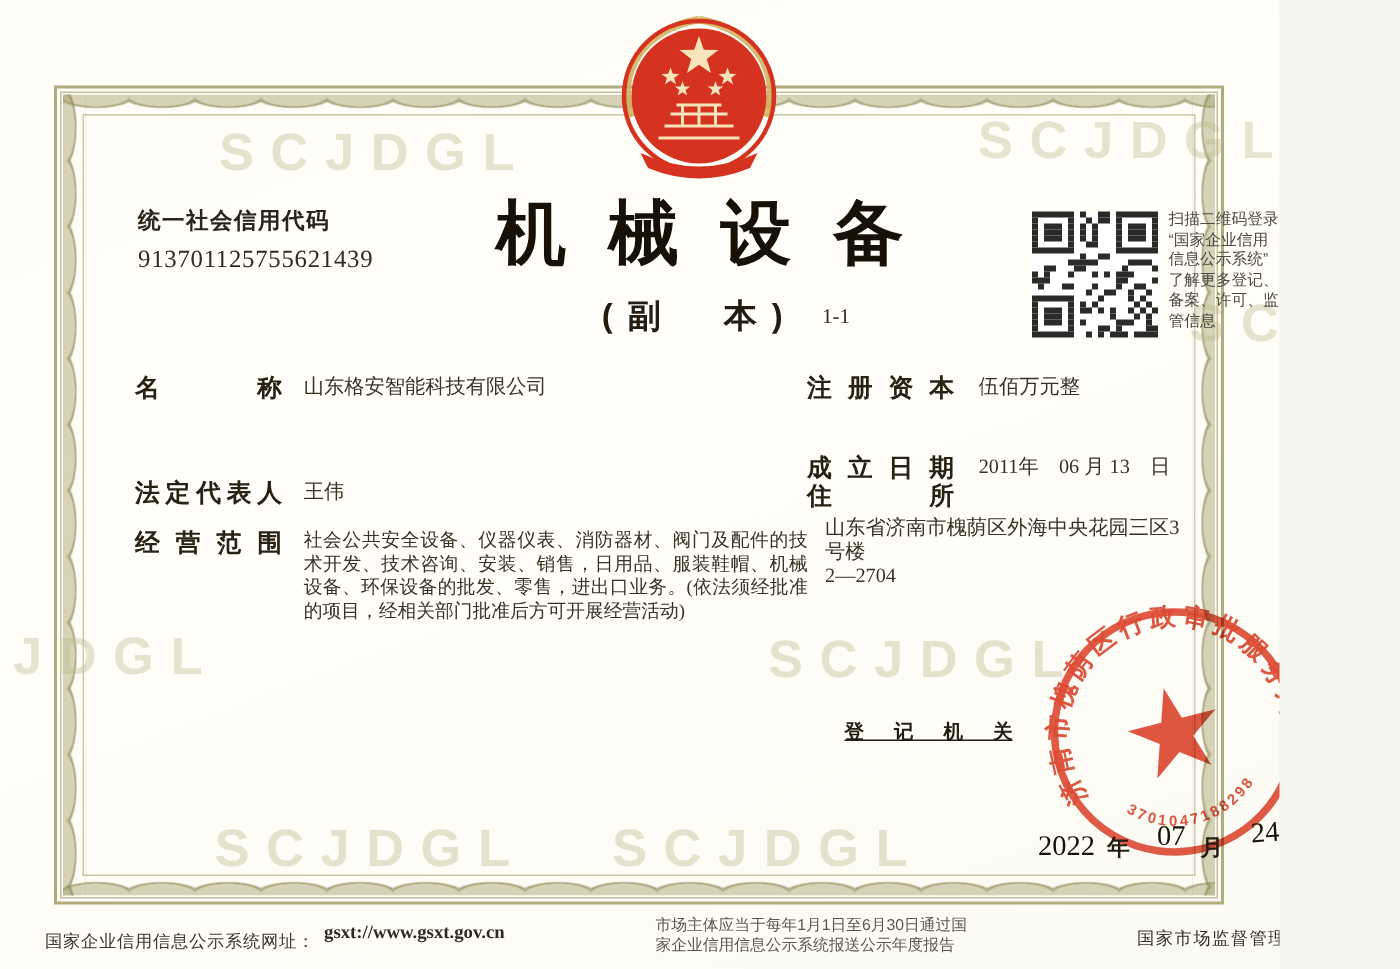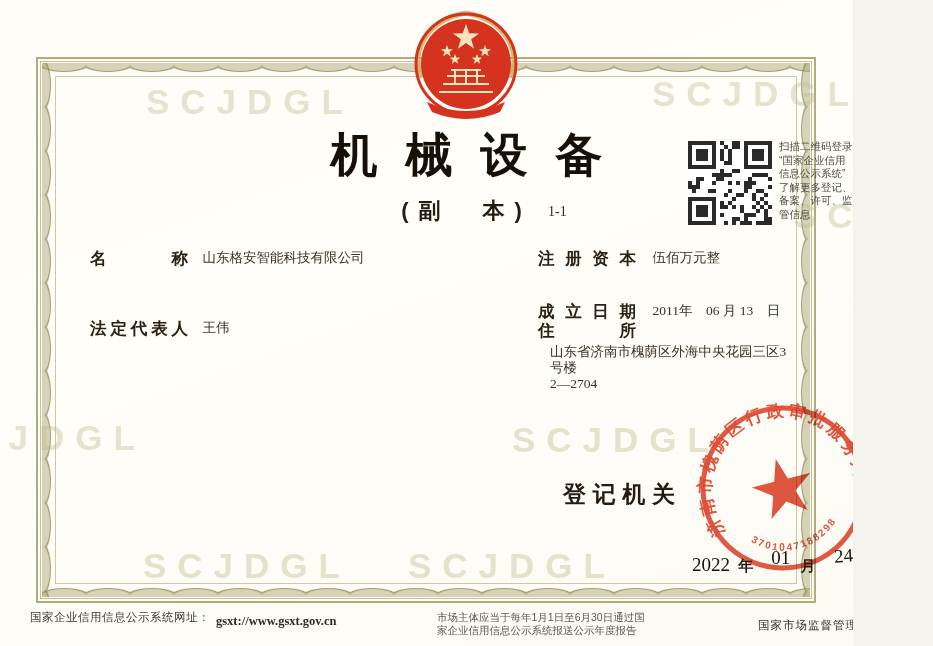--- a/index.html
+++ b/index.html
@@ -82,36 +82,36 @@
   }
   .fvalue {
     display:inline-block; font-family:"Liberation Serif", serif; font-size:13.5px;
     color:#3a3123; vertical-align:top; padding-top:2px; white-space:pre-line; line-height:16px;
   }
   .fvalue.scope { width:336px; font-size:12.5px; line-height:15.5px; text-align:justify; }
 
   
   .authority {
     position:absolute; left:563px; top:479px; width:112px;
-    font-size:23px; font-weight:bold; color:#241c10;
-    text-align:justify; text-align-last:justify;
+    font-size:13px; font-weight:bold; color:#241c10;
+    text-align:justify; text-align-last:justify;text-decoration:underline;
   }
   .seal {
     position:absolute; left:697px; top:402px; width:172px; height:172px;
     transform:rotate(-14deg); opacity:.9; mix-blend-mode:multiply;
   }
   .date-row { position:absolute; left:692px; top:554px; font-size:15px; font-weight:bold; color:#241c10; white-space:nowrap; }
   .date-row .num { font-family:"Liberation Serif", serif; font-size:19px; font-weight:normal; color:#17120a; }
   .date-row .num.m { position:relative; top:-7px; margin:0 2px 0 10px; }
   .date-row .num.d { position:relative; top:-9px; margin:0 2px 0 10px; display:inline-block; transform:rotate(-4deg); }
   .date-row .unit { margin:0 4px; }
 
   
   .footer { position:absolute; left:0; bottom:0; width:933px; height:40px; font-size:11.5px; color:#3c372c; }
-  .f-site-label { position:absolute; left:30px; top:4px; letter-spacing:.5px; }
+  .f-site-label { position:absolute; left:30px; top:14px; letter-spacing:.5px; }
   .f-site-url { position:absolute; left:216px; top:8px; font-family:"Liberation Serif", serif; font-weight:bold; font-size:12.5px; color:#2e2a20; }
   .f-notice { position:absolute; left:437px; top:5px; font-size:10.5px; line-height:13px; color:#5c584b; white-space:pre-line; }
   .f-producer { position:absolute; left:758px; top:12px; letter-spacing:1px; color:#33302a; }
 </style>
 </head>
 <body>
 
 <div class="cert">
 
   <div class="border-frame">
@@ -146,20 +146,24 @@
       <g stroke="#f6e4ba" stroke-width="2" fill="none">
         <path d="M44,64 L74,64"></path>
         <path d="M40,70 L78,70"></path>
         <path d="M36,78 L82,78"></path>
         <path d="M32,86 L86,86"></path>
         <path d="M48,64 L48,78 M59,64 L59,78 M70,64 L70,78"></path>
       </g>
     </svg>
   </div>
 
+  <div class="credit-block">
+    <div class="credit-label">统一社会信用代码</div>
+    <div class="credit-code">913701125755621439</div>
+  </div>
   <div class="title">机械设备</div>
   <div class="subtitle-row">
     <span class="subtitle">(副　本)</span>
   </div>
   <div class="copy-no">1-1</div>
 
   <div class="qr-wrap">
     <div class="qr-grid" id="qr">
         <div class="qr-cell" style="left: 32px; top: 0px; width: 4px; height: 4px;"></div>
         <div class="qr-cell" style="left: 44px; top: 0px; width: 4px; height: 4px;"></div>
@@ -364,20 +368,24 @@
 管信息</div>
 
   <div class="field-row" style="left:90px; top:248px;">
     <span class="flabel">名称</span>
     <span class="fvalue" style="margin-left:10px;">山东格安智能科技有限公司</span>
   </div>
   <div class="field-row" style="left:90px; top:318px;">
     <span class="flabel">法定代表人</span>
     <span class="fvalue" style="margin-left:10px;">王伟</span>
   </div>
+  <div class="field-row" style="left:90px; top:351px;">
+    <span class="flabel">经营范围</span>
+    <span class="fvalue scope" style="margin-left:10px;">社会公共安全设备、仪器仪表、消防器材、阀门及配件的技术开发、技术咨询、安装、销售，日用品、服装鞋帽、机械设备、环保设备的批发、零售，进出口业务。(依法须经批准的项目，经相关部门批准后方可开展经营活动)</span>
+  </div>
 
   <div class="field-row" style="left:538px; top:248px;">
     <span class="flabel">注册资本</span>
     <span class="fvalue" style="margin-left:12px;">伍佰万元整</span>
   </div>
   <div class="field-row" style="left:538px; top:285px;margin-top:16px;">
     <span class="flabel">成立日期</span>
     <span class="fvalue" style="margin-left:12px;">2011年　06 月 13　日</span>
   </div>
   <div class="field-row" style="left:538px; top:320px;">
@@ -401,21 +409,21 @@
       </text>
       <text fill="#dc3a22" font-size="10" font-weight="bold" letter-spacing="2" opacity=".95">
         <textPath href="#sealArcBot" startOffset="50%" text-anchor="middle">3701047188298</textPath>
       </text>
     </svg>
   </div>
 
   <div class="date-row">
     <span class="num y">2022</span>
     <span class="unit">年</span>
-    <span class="num m">01</span>
+    <span class="num m">07</span>
     <span class="unit">月</span>
     <span class="num d">24</span>
     <span class="unit">日</span>
   </div>
 
   <div class="footer">
     <span class="f-site-label">国家企业信用信息公示系统网址：</span>
     <span class="f-site-url">gsxt://www.gsxt.gov.cn</span>
     <span class="f-notice">市场主体应当于每年1月1日至6月30日通过国
 家企业信用信息公示系统报送公示年度报告</span>

